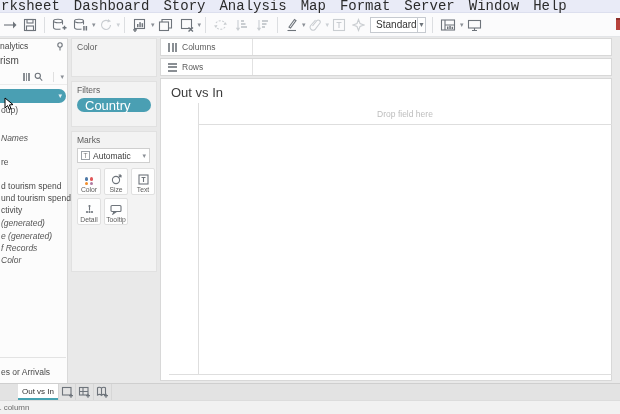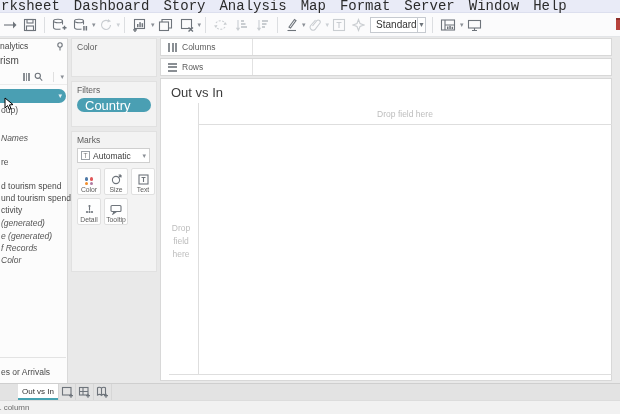--- a/index.html
+++ b/index.html
@@ -364,25 +364,20 @@
       <span>Rows</span>
     </span>
   </div>
 
   <div class="canvas">
     <div class="sheet-title">Out vs In</div>
     <div class="vline"></div>
     <div class="hline-top"></div>
     <div class="hline-bottom"></div>
     <div class="drop-top">Drop field here</div>
-    <div class="drop-left">
-      <div>Drop</div>
-      <div>field</div>
-      <div>here</div>
-    </div>
   </div>
 
   <div class="tabbar">
     <div class="tab-active">Out vs In</div>
     <span class="tab-new">
       <svg class="ic" width="13" height="12" viewBox="0 0 13 12">
           <rect class="st" x="1.5" y="1.5" width="8.5" height="7.5"></rect>
           <path class="fl" d="M8,9 h4 v1.3 h-4 Z M9.35,7.65 h1.3 v4 h-1.3 Z"></path>
         </svg>
     </span>

